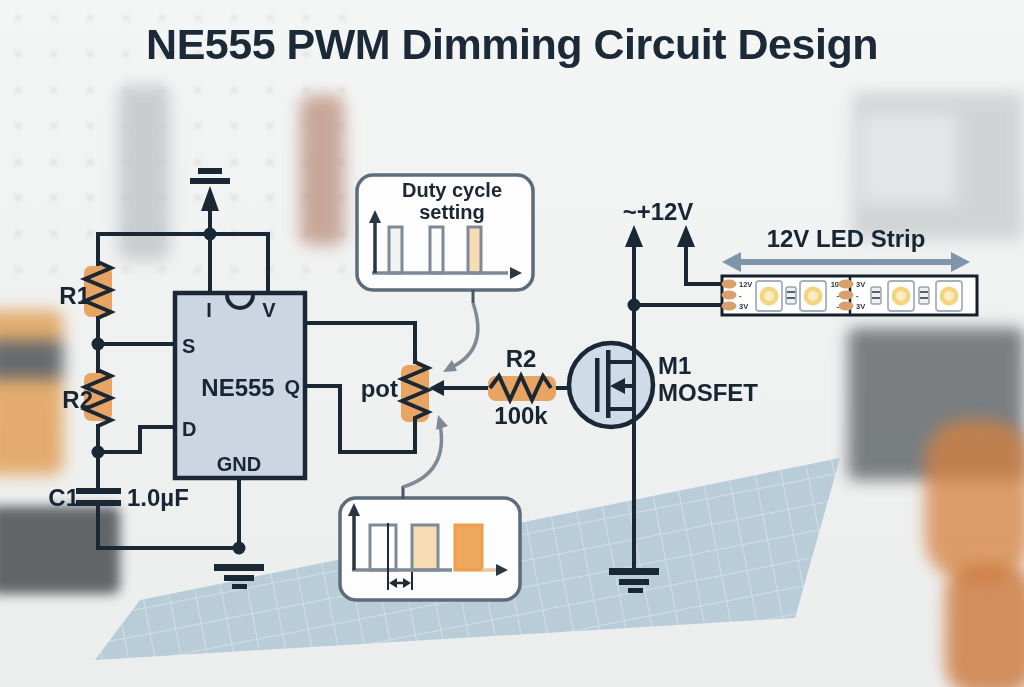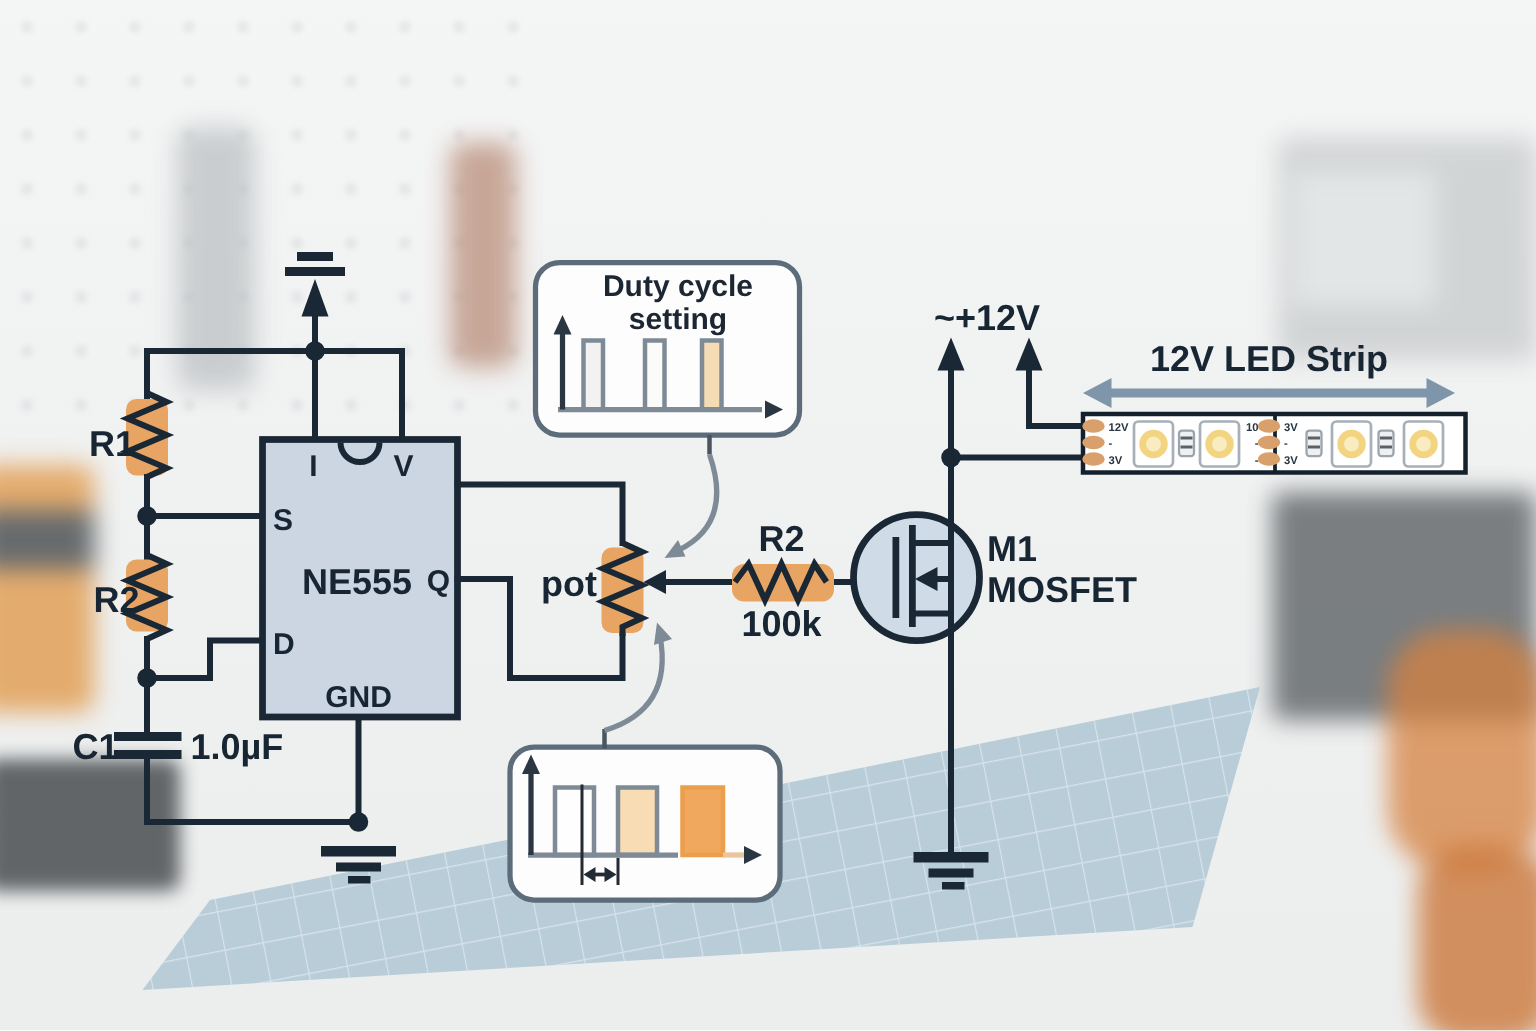--- a/index.html
+++ b/index.html
@@ -262,14 +262,15 @@
   <text class="lbl" x="127" y="506" font-size="23">1.0µF</text>
   <text class="lbl" x="398" y="397" text-anchor="end">pot</text>
   <text class="lbl" x="521" y="367" text-anchor="middle">R2</text>
   <text class="lbl" x="521" y="424" text-anchor="middle">100k</text>
   <text class="lbl" x="658" y="374" font-size="25">M1</text>
   <text class="lbl" x="658" y="401" font-size="25">MOSFET</text>
   <text class="lbl" x="658" y="220" text-anchor="middle" font-size="26">~+12V</text>
   <text class="lbl" x="846" y="247" text-anchor="middle" font-size="25">12V LED Strip</text>
 </svg>
 
+<div id="title">NE555 PWM Dimming Circuit Design</div>
 
 </div>
 
 </body></html>

